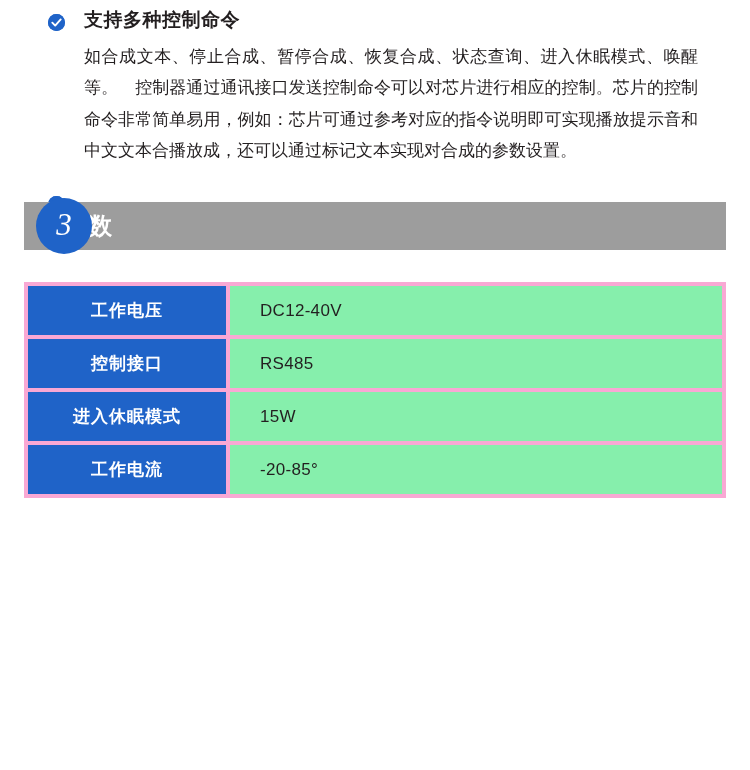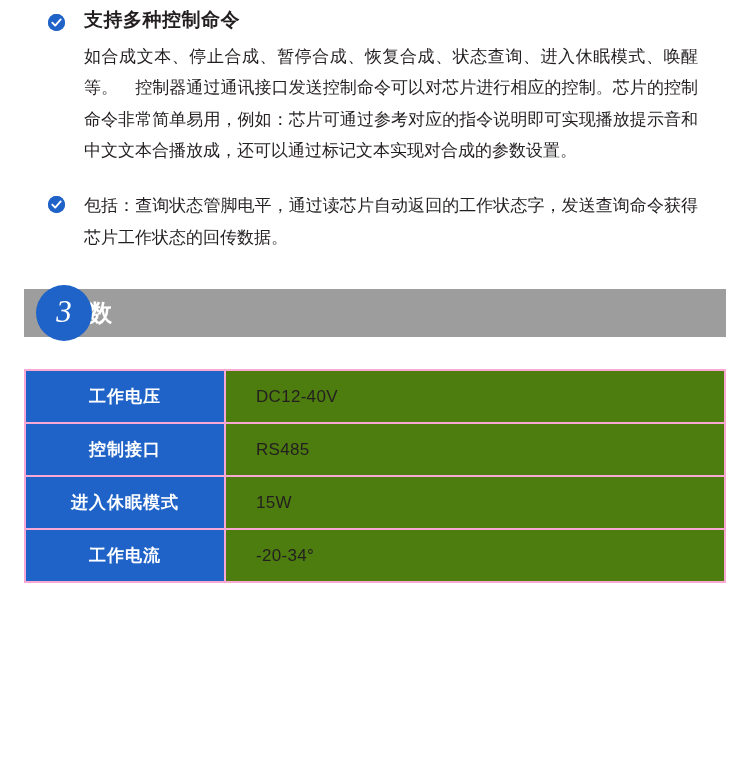--- a/index.html
+++ b/index.html
@@ -100,34 +100,34 @@
   .spec-table {
     margin: 32px 24px 0 24px;
     width: 702px;
     border-collapse: collapse;
     table-layout: fixed;
   }
   .spec-table tr {
     height: 53px;
   }
   .spec-table td {
-    border: 2px solid #f9a8d4;
+    border: 4px solid #f9a8d4;
     vertical-align: middle;
   }
   .spec-label {
     width: 196px;
     background: #1f63c8;
     color: #ffffff;
     font-size: 17px;
     font-weight: bold;
     text-align: center;
     letter-spacing: 1px;
   }
   .spec-value {
-    background: #4d7c0f;
+    background: #86efac;
     color: #231f20;
     font-size: 17px;
     padding-left: 30px;
     letter-spacing: 0.3px;
   }
 </style>
 </head>
 <body>
 
 <div class="page">
@@ -145,21 +145,20 @@
       <div class="feature-body">如合成文本、停止合成、暂停合成、恢复合成、状态查询、进入休眠模式、唤醒等。　控制器通过通讯接口发送控制命令可以对芯片进行相应的控制。芯片的控制命令非常简单易用，例如：芯片可通过参考对应的指令说明即可实现播放提示音和中文文本合播放成，还可以通过标记文本实现对合成的参数设置。</div>
     </div>
 
     <div class="feature">
       <span class="check-icon">
         <svg width="17" height="17" viewBox="0 0 17 17" aria-hidden="true">
           <circle cx="8.5" cy="8.5" r="8.5" fill="#1f63c8"></circle>
           <path d="M4.3 8.7 L7.2 11.6 L12.7 5.4" stroke="#ffffff" stroke-width="1.9" fill="none" stroke-linecap="round" stroke-linejoin="round"></path>
         </svg>
       </span>
-      <div class="feature-body">包括：查询状态管脚电平，通过读芯片自动返回的工作状态字，发送查询命令获得芯片工作状态的回传数据。</div>
     </div>
 
   </div>
 
   <div class="section-header">
     <div class="section-number-circle">
       <span class="section-number">3</span>
     </div>
     <div class="section-title">参数</div>
   </div>
@@ -173,18 +172,18 @@
       <tr>
         <td class="spec-label">控制接口</td>
         <td class="spec-value">RS485</td>
       </tr>
       <tr>
         <td class="spec-label">进入休眠模式</td>
         <td class="spec-value">15W</td>
       </tr>
       <tr>
         <td class="spec-label">工作电流</td>
-        <td class="spec-value">-20-34°</td>
+        <td class="spec-value">-20-85°</td>
       </tr>
     </tbody>
   </table>
 
 </div>
 
 </body></html>

